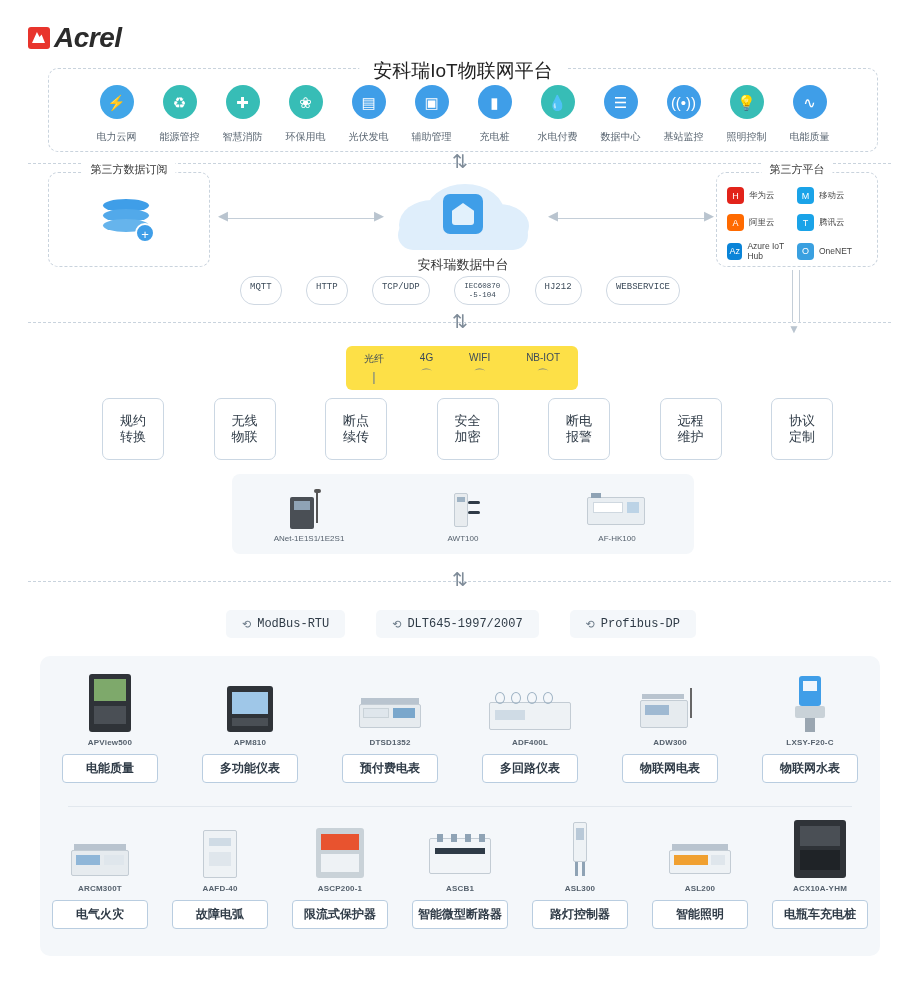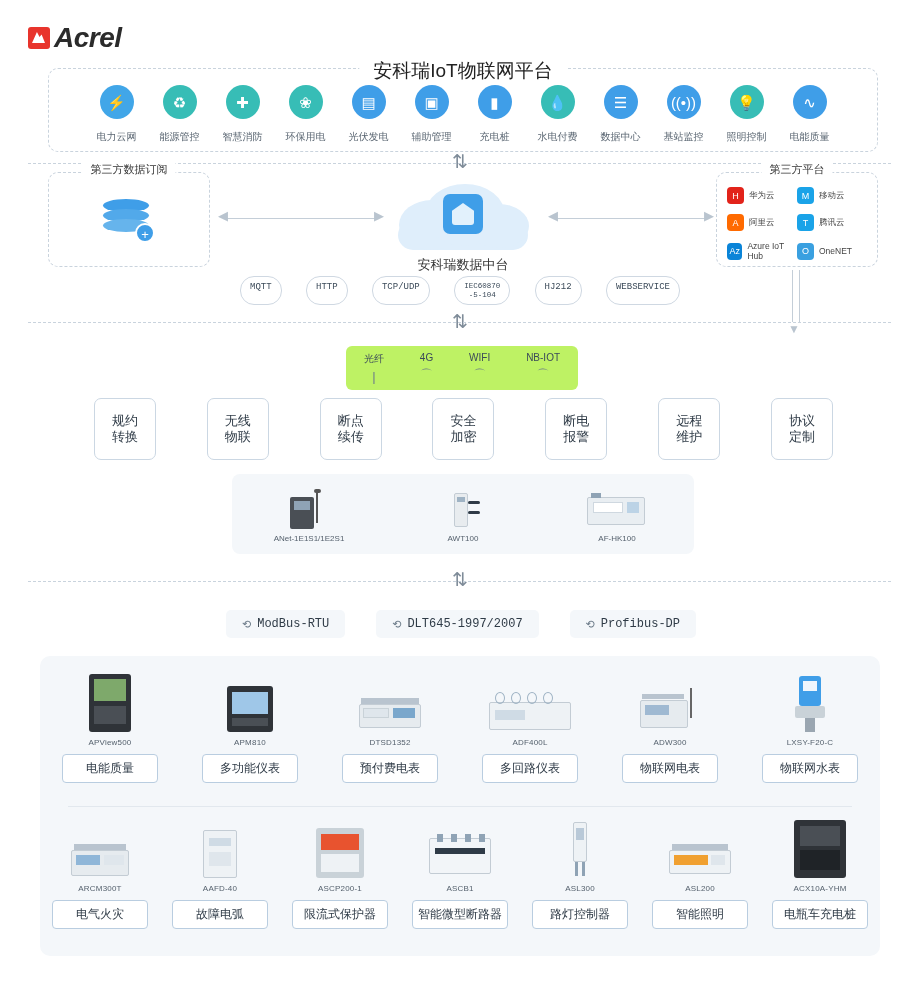--- a/index.html
+++ b/index.html
@@ -99,27 +99,27 @@
   .plat-grid { position:absolute; left:10px; top:14px; right:10px; display:grid; grid-template-columns:1fr 1fr; row-gap:10px; }
   .plat-cell { display:flex; align-items:center; gap:5px; font-size:8.5px; color:#444; }
   .plat-badge { width:17px; height:17px; border-radius:4px; display:flex; align-items:center; justify-content:center; color:#fff; font-size:9px; }
 
   
   .h-arrow { position:absolute; height:11px; color:#b9c4cf; }
 
   
   .net-bar {
     position:absolute; left:346px; top:346px; width:232px; height:44px;
-    background:#bef264; border-radius:6px; display:flex; align-items:center; justify-content:space-around;
+    background:#fde047; border-radius:6px; display:flex; align-items:center; justify-content:space-around;
   }
   .net-item { text-align:center; font-size:10px; color:#3b4a59; }
   .net-item .glyph { display:block; margin-top:3px; font-size:13px; color:#6d7c8a; }
 
   
-  .feature-row { position:absolute; left:8px; right:0; top:398px; display:flex; justify-content:space-between; padding:0 86px; }
+  .feature-row { position:absolute; left:16px; right:0; top:398px; display:flex; justify-content:space-between; padding:0 86px; }
   .feature-box {
     width:62px; height:62px; border:1px solid #cbd7e3; border-radius:7px;
     display:flex; align-items:center; justify-content:center; text-align:center;
     font-size:13px; color:#2f3b47; line-height:1.25; background:#fff;
   }
 
   
   .gw-panel {
     position:absolute; left:232px; top:474px; width:462px; height:80px;
     background:#f4f7fa; border-radius:8px; display:flex; align-items:center; justify-content:space-around;
@@ -135,21 +135,21 @@
   .bus-row { position:absolute; left:226px; top:610px; width:470px; display:flex; justify-content:space-between; }
   .bus-pill {
     background:#f4f7fa; border-radius:5px; padding:7px 16px;
     font-size:12px; color:#2f3b47; font-family:"Liberation Mono", monospace;
     display:flex; align-items:center; gap:6px;
   }
   .bus-pill .ic { font-size:11px; color:#6d7c8a; }
 
   
   .prod-panel { position:absolute; left:40px; top:656px; width:840px; height:300px; background:#f4f7fa; border-radius:10px; }
-  .prod-row { position:absolute; left:0; right:0; display:flex; justify-content:space-around; }
+  .prod-row { position:absolute; left:0; right:0; display:flex; justify-content:space-around;font-weight:bold; }
   .prod-row.r1 { top:14px; }
   .prod-row.r2 { top:160px; }
   .prod-item { width:104px; text-align:center; }
   .prod-img { height:62px; display:flex; align-items:flex-end; justify-content:center; }
   .prod-model { margin-top:6px; font-size:8px; color:#55616d; letter-spacing:.2px; }
   .prod-tag {
     margin:7px auto 0; border:1px solid #b9cde0; border-radius:4px; background:#fff;
     font-size:12px; color:#2f3b47; padding:5px 0; width:96px;
   }
   .divider { position:absolute; left:28px; right:28px; top:150px; border-top:1px solid #e2e8ee; }

